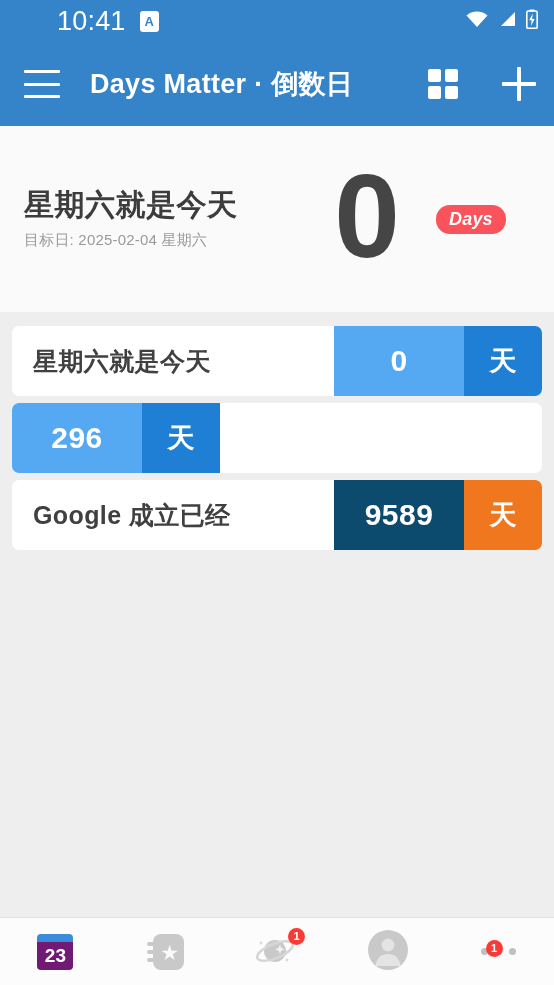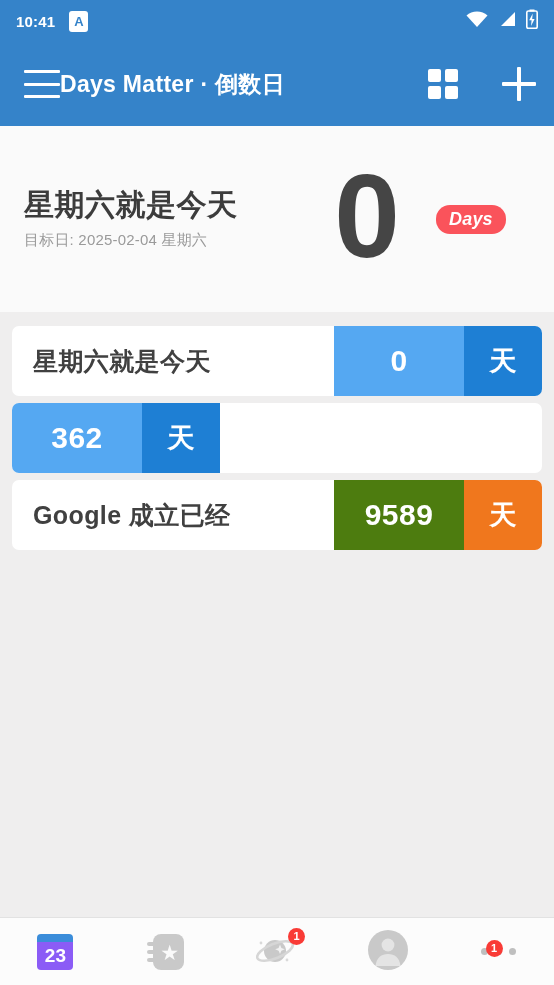--- a/index.html
+++ b/index.html
@@ -28,24 +28,25 @@
     height: 42px;
     background: #3583C9;
     display: flex;
     align-items: center;
     padding: 0 16px;
     flex: 0 0 auto;
     box-sizing: border-box;
   }
   .status-time {
     color: #ffffff;
-    font-size: 15px;
-    font-weight: bold;
+    font-size: 27px;
+    font-weight: normal;
     letter-spacing: 0.2px;
     line-height: 1;
+    margin-left: 41px;
   }
   .status-left-icons {
     display: flex;
     align-items: center;
     margin-left: 14px;
   }
   .notif-a {
     width: 19px;
     height: 21px;
     background: #ffffff;
@@ -86,22 +87,23 @@
   }
   .hamburger span {
     display: block;
     height: 3px;
     width: 36px;
     background: #ffffff;
     border-radius: 1px;
   }
   .appbar-title {
     color: #ffffff;
-    font-size: 23px;
-    font-weight: bold;
+    font-size: 27px;
+    font-weight: bold;
+    margin-left: 30px;
     white-space: nowrap;
     letter-spacing: 0.3px;
   }
   .appbar-spacer { flex: 1 1 auto; }
   .grid-icon {
     width: 30px;
     height: 30px;
     display: grid;
     grid-template-columns: 13px 13px;
     grid-template-rows: 13px 13px;
@@ -304,21 +306,21 @@
   
   .cal-icon {
     width: 40px; height: 40px; position: relative;
   }
   .cal-top {
     position: absolute; top: 2px; left: 2px; width: 36px; height: 9px;
     background: #3B8DDA; border-radius: 4px 4px 0 0;
   }
   .cal-body {
     position: absolute; top: 10px; left: 2px; width: 36px; height: 28px;
-    background: #8b5cf6; border-radius: 0 0 4px 4px;
+    background: #701a75; border-radius: 0 0 4px 4px;
     display: flex; align-items: center; justify-content: center;
     color: #ffffff; font-size: 19px; font-weight: bold; line-height: 1;
   }
   
   .note-icon {
     width: 40px; height: 40px; position: relative;
   }
   .note-body {
     position: absolute; left: 7px; top: 2px; width: 31px; height: 36px;
     background: #C9C9C9; border-radius: 8px;
@@ -402,27 +404,27 @@
 
   <div class="list-area">
 
     <div class="event-row">
       <div class="event-name">星期六就是今天</div>
       <div class="event-count" style="background: rgb(85, 168, 242);">0</div>
       <div class="event-unit" style="background: rgb(30, 127, 212);">天</div>
     </div>
 
     <div class="event-row">
-      <div class="event-count" style="background: rgb(85, 168, 242);">362</div>
+      <div class="event-count" style="background: rgb(85, 168, 242);">296</div>
       <div class="event-unit" style="background: rgb(30, 127, 212);">天</div>
     </div>
 
     <div class="event-row">
       <div class="event-name">Google 成立已经</div>
-      <div class="event-count" style="background: #4d7c0f;">9589</div>
+      <div class="event-count" style="background: #0c4a6e;">9589</div>
       <div class="event-unit" style="background: rgb(240, 119, 29);">天</div>
     </div>
 
   </div>
 
   <div class="bottomnav">
 
     <div class="nav-item">
       <div class="nav-icon-wrap">
         <div class="cal-icon">

